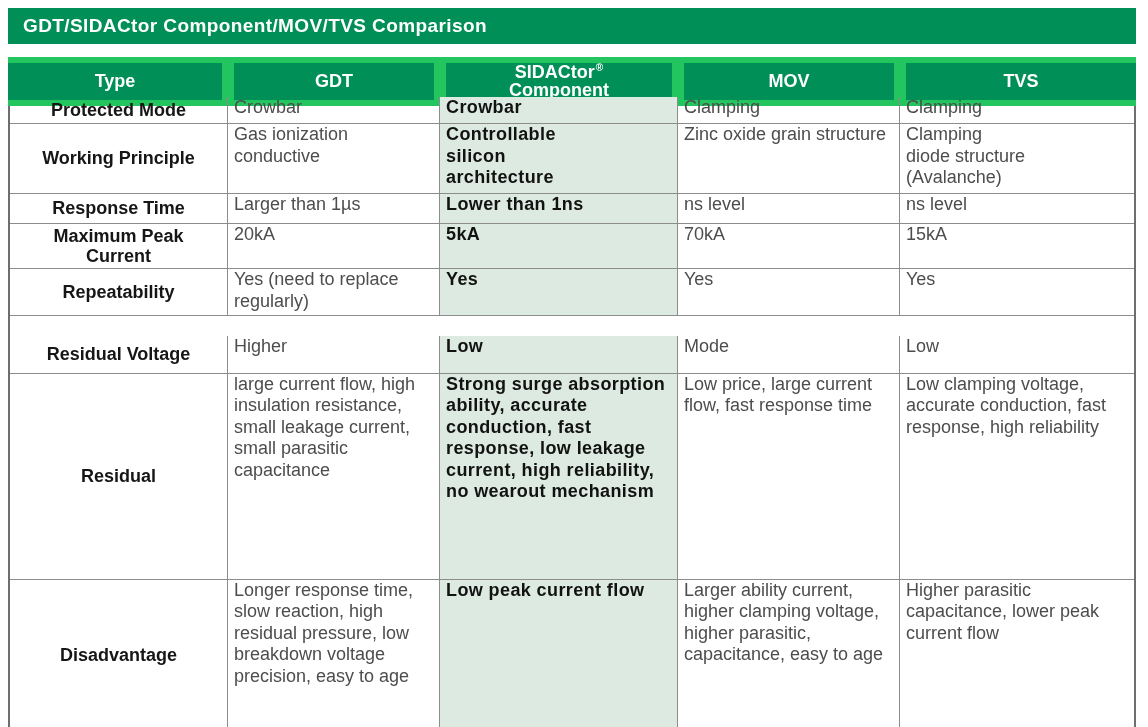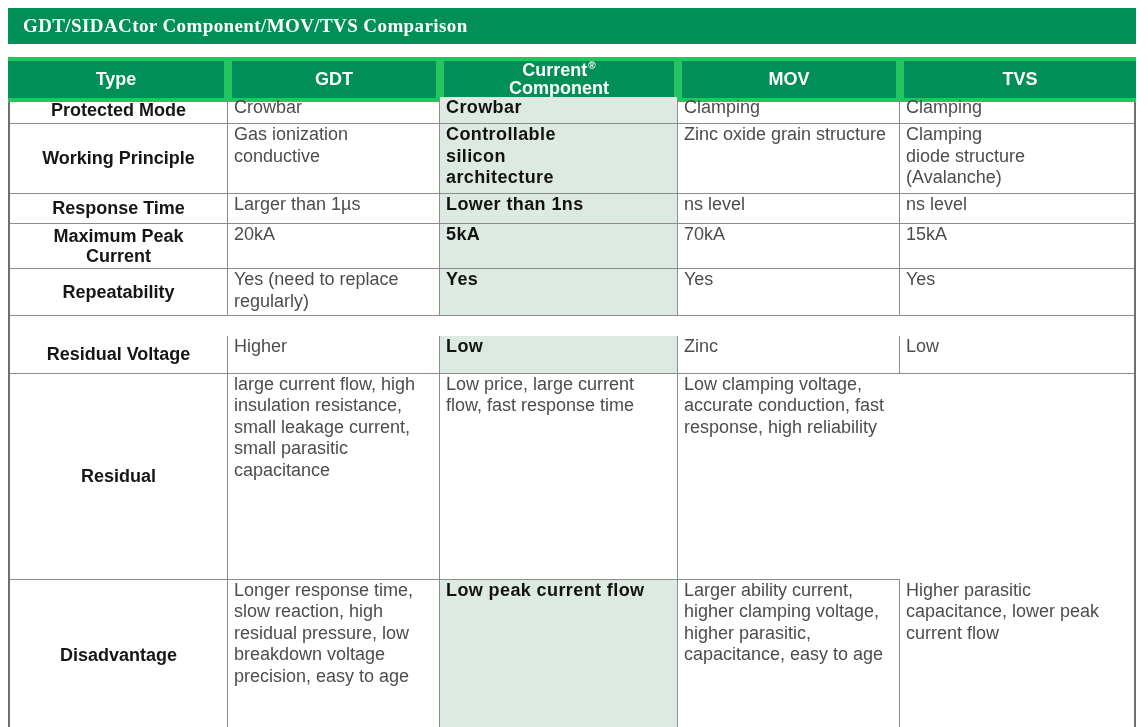--- a/index.html
+++ b/index.html
@@ -7,30 +7,30 @@
     width:1148px;height:727px;position:relative;overflow:hidden;
     font-family:"Liberation Sans","DejaVu Sans",sans-serif;
     -webkit-font-smoothing:antialiased;
   }
   .page{position:absolute;left:8px;top:8px;width:1128px;}
 
   
   .title-bar{
     background:#008f57;color:#ffffff;font-weight:bold;font-size:19px;
     height:36px;line-height:36px;padding-left:15px;letter-spacing:.4px;
-    box-sizing:border-box;width:1128px;margin-bottom:13px;font-family:Liberation Serif, serif;
+    box-sizing:border-box;width:1128px;margin-bottom:13px;
   }
 
   
   .thead{
     display:grid;grid-template-columns:220px 212px 238px 222px 236px;
     width:1128px;height:38px;
   }
   .hcell{
-    background:#008f57;border:4px solid #22c55e;box-sizing:border-box;
+    background:#008f57;border:6px solid #22c55e;box-sizing:border-box;
     color:#ffffff;font-weight:bold;font-size:18px;line-height:1.02;
     display:flex;align-items:center;justify-content:center;text-align:center;
   }
   .hcell:first-child{border-left:none;}
   .hcell:last-child{border-right:none;text-align:right;}
   .hcell sup{font-size:10px;line-height:0;vertical-align:super;margin-left:1px;}
 
   
   .tbody{
     width:1128px;border:2px solid #6e6e6e;box-sizing:border-box;background:#fff;
@@ -65,21 +65,21 @@
 
 <div class="page">
 
   <div class="title-bar">GDT/SIDACtor Component/MOV/TVS Comparison</div>
 
   <div class="thead">
     <div class="hcell">Type</div>
     <div class="hcell">GDT</div>
     <div class="hcell">
       <div>
-        <span>Current</span><sup>®</sup><br>
+        <span>SIDACtor</span><sup>®</sup><br>
         <span>Component</span>
       </div>
     </div>
     <div class="hcell">MOV</div>
     <div class="hcell">TVS</div>
   </div>
 
   <div class="tbody">
 
     <div class="row r1">
@@ -123,27 +123,28 @@
       <div class="cell">Yes (need to replace regularly)</div>
       <div class="cell c-sida">Yes</div>
       <div class="cell">Yes</div>
       <div class="cell">Yes</div>
     </div>
 
     <div class="row r6">
       <div class="cell c-label">Residual Voltage</div>
       <div class="cell">Higher</div>
       <div class="cell c-sida">Low</div>
-      <div class="cell">Zinc</div>
+      <div class="cell">Mode</div>
       <div class="cell">Low</div>
     </div>
 
     <div class="row r7">
       <div class="cell c-label">Residual</div>
       <div class="cell">large current flow, high insulation resistance, small leakage current, small parasitic capacitance</div>
+      <div class="cell c-sida">Strong surge absorption ability, accurate conduction, fast response, low leakage current, high reliability, no wearout mechanism</div>
       <div class="cell">Low price, large current flow, fast response time</div>
       <div class="cell">Low clamping voltage, accurate conduction, fast response, high reliability</div>
     </div>
 
     <div class="row r8">
       <div class="cell c-label">Disadvantage</div>
       <div class="cell">Longer response time, slow reaction, high residual pressure, low breakdown voltage precision, easy to age</div>
       <div class="cell c-sida">Low peak current flow</div>
       <div class="cell">Larger ability current, higher clamping voltage, higher parasitic, capacitance, easy to age</div>
       <div class="cell">Higher parasitic capacitance, lower peak current flow</div>

